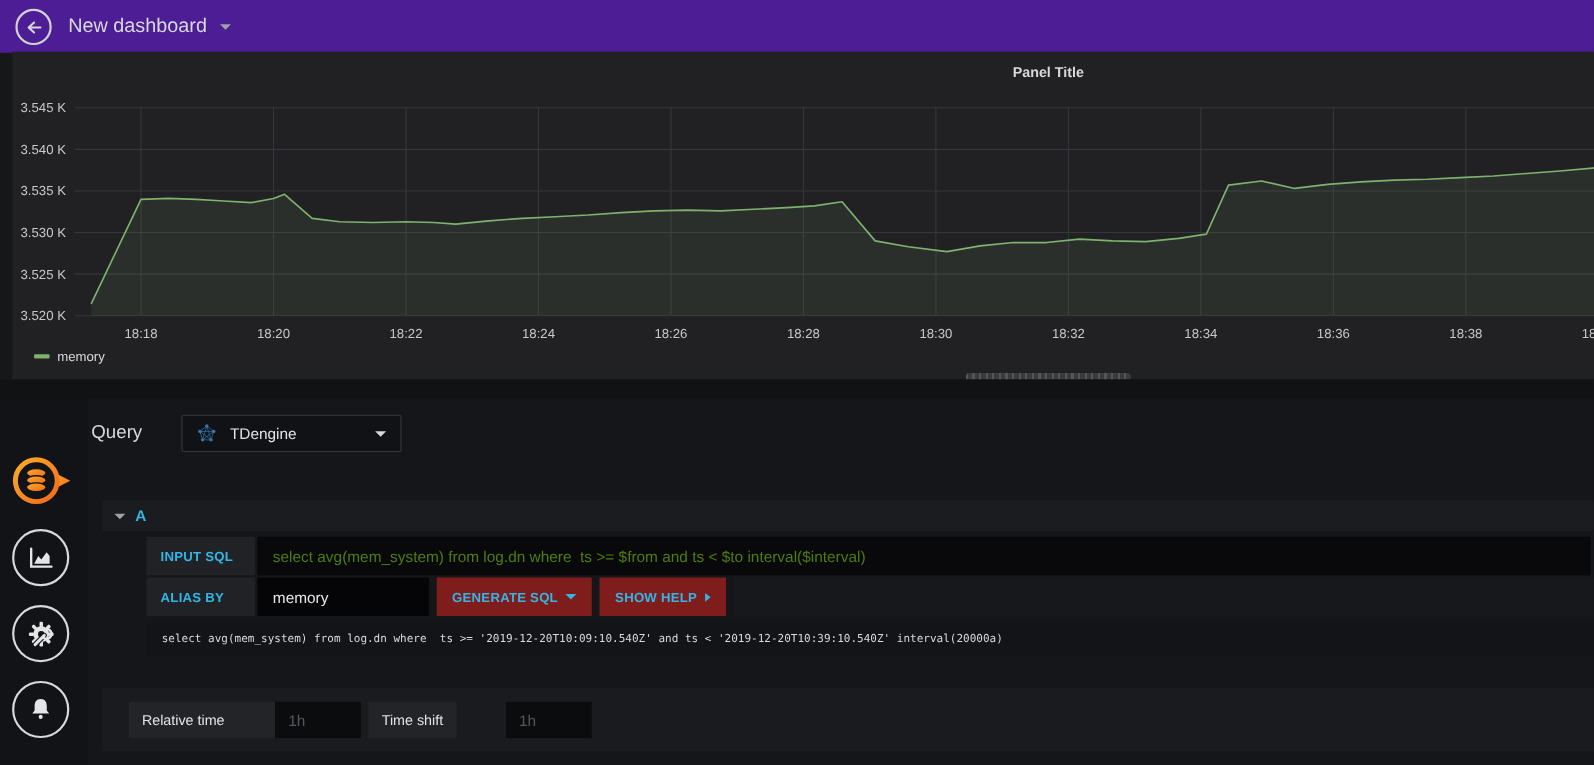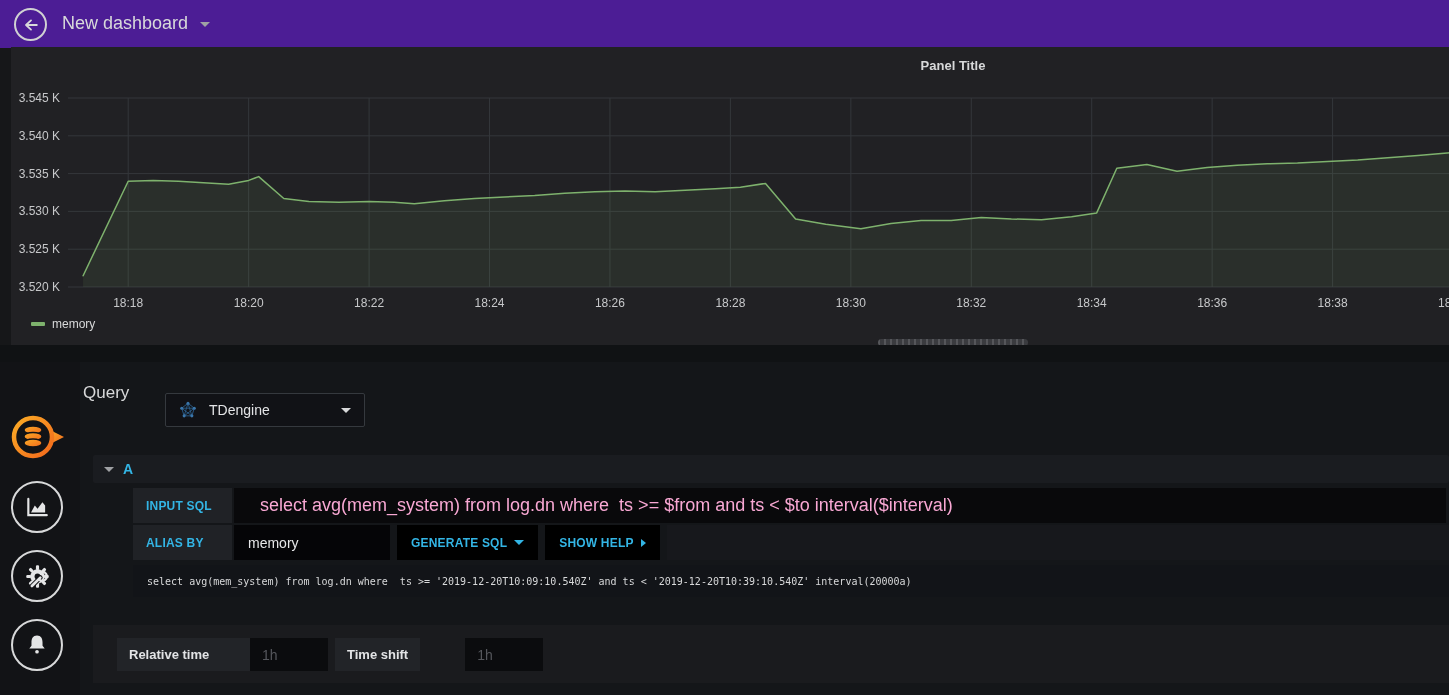--- a/index.html
+++ b/index.html
@@ -30,55 +30,55 @@
   .gap-strip { position:absolute; left:0; top:345px; width:1449px; height:17px; background:#101214; }
 
   
   .rail { position:absolute; left:0; top:362px; width:80px; height:333px; background:#121316; }
   .rail-btn { position:absolute; left:11px; width:52px; height:52px; border-radius:50%;
               border:2px solid #d8d9da; background:#121316; display:flex; align-items:center; justify-content:center; cursor:pointer; }
   .rail-btn.active { border:none; background:transparent; }
 
   
   .query-label { position:absolute; left:83px; top:383px; font-size:17px; font-weight:500; color:#d8d9da; }
-  .ds-picker { position:absolute; left:165px; top:393px; width:200px; height:34px; background:#111216;
+  .ds-picker { position:absolute; left:165px; top:377px; width:200px; height:34px; background:#111216;
                border:1px solid #35393e; border-radius:2px; display:flex; align-items:center; cursor:pointer; }
   .ds-picker .ds-name { margin-left:12px; font-size:14px; font-weight:500; color:#e3e4e6; }
   .ds-picker .ds-icon { margin-left:13px; display:flex; }
   .ds-caret { position:absolute; right:13px; width:0; height:0;
               border-left:5px solid transparent; border-right:5px solid transparent; border-top:5px solid #d8d9da; }
 
   
   .row-header { position:absolute; left:93px; top:455px; width:1356px; height:28px; background:#1a1c20;
                 border-radius:2px; display:flex; align-items:center; cursor:pointer; }
   .row-caret { margin-left:11px; width:0; height:0;
                border-left:5px solid transparent; border-right:5px solid transparent; border-top:5px solid #9fa1a4; }
   .row-ref { margin-left:9px; font-size:14px; font-weight:700; color:#33b5e5; }
 
   .sql-row { position:absolute; left:133px; height:35px; display:flex; }
   .fld-label { width:99px; height:35px; background:#202226; color:#33b5e5; font-size:12px; font-weight:700;
                display:flex; align-items:center; padding-left:13px; letter-spacing:.2px; }
   .sql-input { margin-left:2px; width:1212px; height:35px; background:#09090b; border:none; outline:none;
-               color:#f9a8d4; font-size:18px; font-family:"Liberation Sans",sans-serif; padding:0 26px; }
+               color:#4d7c0f; font-size:14px; font-family:"Liberation Sans",sans-serif; padding:0 14px; }
   .alias-input { margin-left:2px; width:156px; height:35px; background:#050507; border:none; outline:none;
                color:#e6e7e8; font-size:14px; font-family:"Liberation Sans",sans-serif; padding:0 14px; }
-  .btn-tile { margin-left:7px; height:35px; background:#000000; color:#33b5e5; font-size:12px; font-weight:700;
+  .btn-tile { margin-left:7px; height:35px; background:#7f1d1d; color:#33b5e5; font-size:12px; font-weight:700;
               display:flex; align-items:center; gap:7px; padding:0 14px; cursor:pointer; letter-spacing:.2px; }
   .tile-caret-down { width:0; height:0; border-left:5px solid transparent; border-right:5px solid transparent; border-top:5px solid #33b5e5; }
   .tile-caret-right { width:0; height:0; border-top:4px solid transparent; border-bottom:4px solid transparent; border-left:5px solid #33b5e5; }
   .row-filler { flex:1; margin-left:7px; background:#17181c; }
 
   .sql-preview { position:absolute; left:133px; top:565px; width:1316px; height:32px; background:#121418;
                  color:#d8d9da; font-family:"DejaVu Sans Mono",monospace; font-size:10px;
                  display:flex; align-items:center; padding:0 14px; white-space:pre; }
 
   
   .time-panel { position:absolute; left:93px; top:625px; width:1356px; height:58px; background:#1a1b1e; }
   .time-pair { display:flex; position:absolute; top:13px; height:33px; }
-  .time-label { height:33px; background:#222428; color:#e3e4e6; font-size:13px; font-weight:700;
+  .time-label { height:33px; background:#222428; color:#e3e4e6; font-size:13px; font-weight:400;
                 display:flex; align-items:center; padding:0 12px; }
   .time-input { height:33px; background:#0b0c0e; border:none; outline:none; color:#d8d9da;
                 font-size:14px; font-family:"Liberation Sans",sans-serif; padding:16px 12px; width:78px; }
   .time-input::placeholder { color:#55575c; }
 </style>
 </head>
 <body>
 
 <div class="topnav">
   <div class="back-btn">

